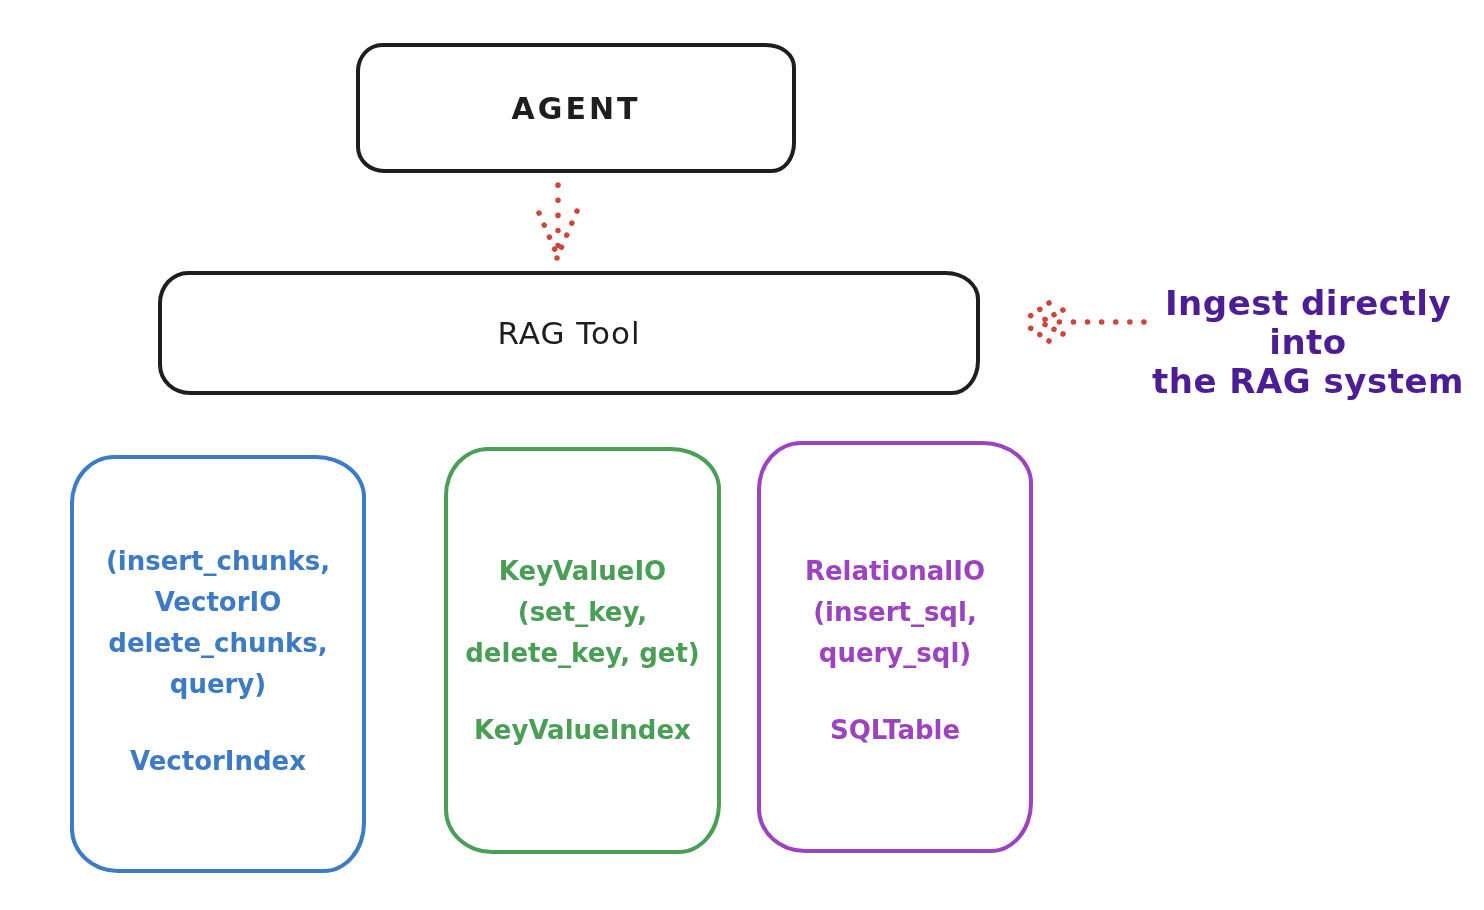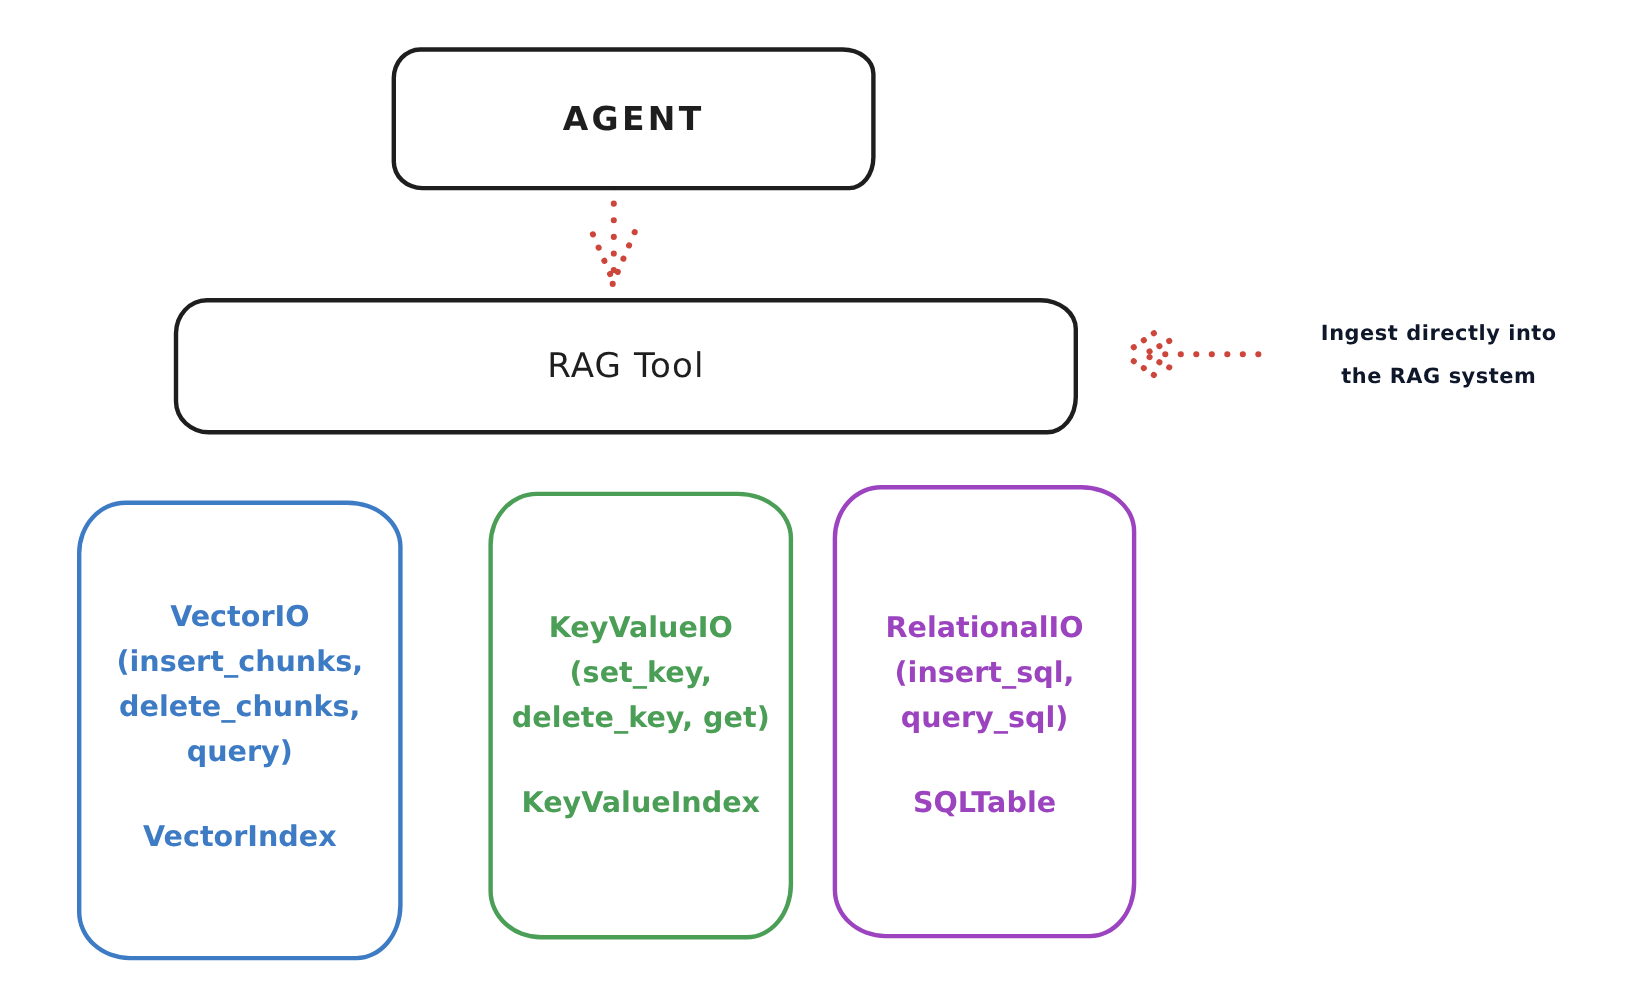--- a/index.html
+++ b/index.html
@@ -84,22 +84,22 @@
   }
   .index-label {
     margin-top: 36px;
     text-align: center;
   }
   .annotation {
     position: absolute;
     left: 1140px; top: 284px;
     width: 336px;
     text-align: center;
-    color: #0f172a;
-    font-size: 19px;
+    color: #4c1d95;
+    font-size: 34px;
     font-weight: 700;
     line-height: 39px;
     letter-spacing: 0.5px;
   }
 </style>
 </head>
 <body>
 
 <div class="canvas">
 
@@ -129,22 +129,22 @@
     <span>RAG Tool</span>
   </div>
 
   <div class="annotation">
     <div>Ingest directly into</div>
     <div>the RAG system</div>
   </div>
 
   <div class="node store-node store-blue">
     <div>
+      <div>(insert_chunks,</div>
       <div>VectorIO</div>
-      <div>(insert_chunks,</div>
       <div>delete_chunks,</div>
       <div>query)</div>
     </div>
     <div class="index-label">VectorIndex</div>
   </div>
 
   <div class="node store-node store-green">
     <div>
       <div>KeyValueIO</div>
       <div>(set_key,</div>

